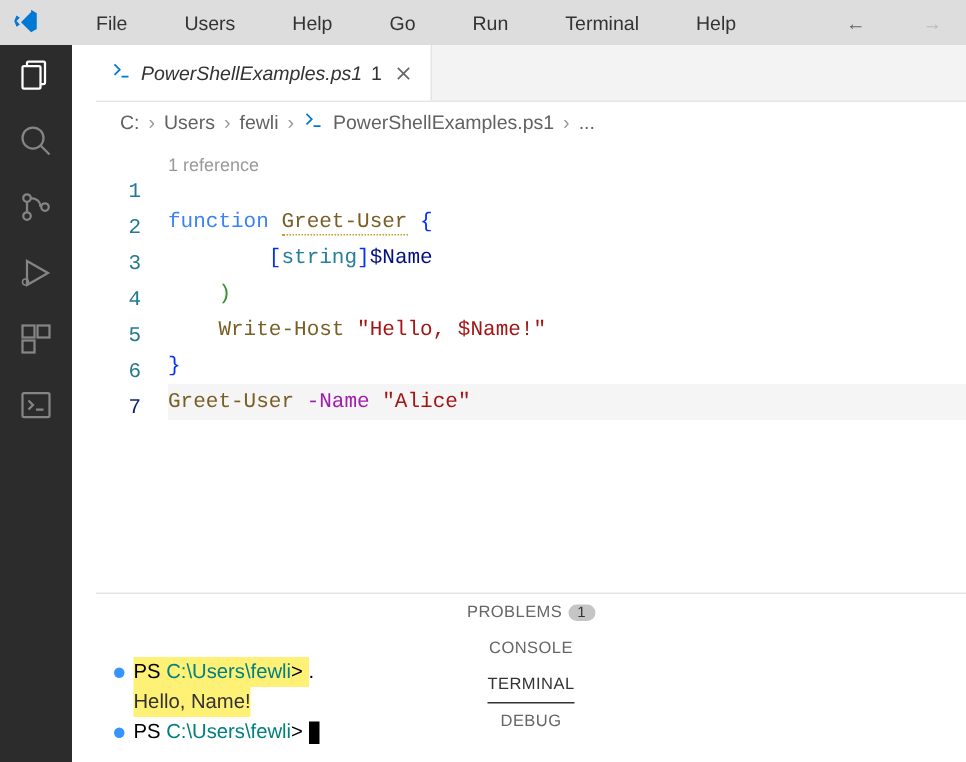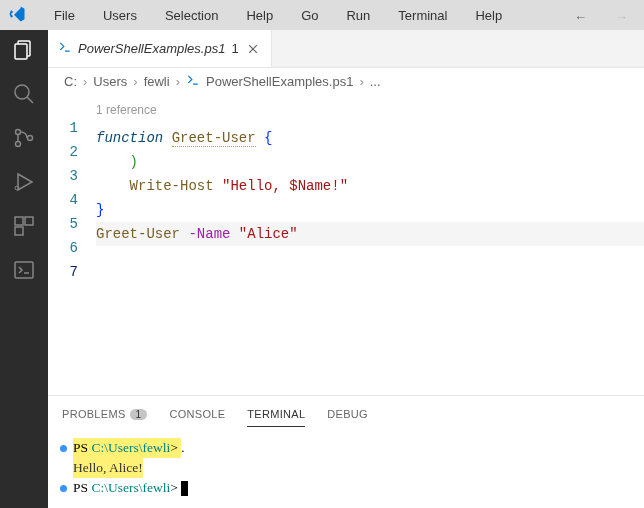--- a/index.html
+++ b/index.html
@@ -1,88 +1,87 @@
 <!DOCTYPE html>
 <html><head>
 <meta charset="utf-8">
 <style>
   * { margin: 0; padding: 0; box-sizing: border-box; }
   body { font-family: -apple-system, "Segoe UI", sans-serif; font-size: 13px; background: #fff; color: #333; width: 644px; height: 508px; overflow: hidden; }
   
   
-  .menubar { height: 30px; background: #dddddd; display: flex; align-items: center; padding: 0 8px; gap: 12px; }
+  .menubar { height: 30px; background: #dddddd; display: flex; align-items: center; padding: 0 8px; gap: 22px; }
   .menubar .logo { color: #0078d4; margin-right: 8px; }
   .menubar .menu-item { padding: 4px 8px; color: #333; cursor: pointer; }
   .menubar .spacer { flex: 1; }
   .menubar .nav-arrow { padding: 4px 8px; color: #666; }
   
   .main { display: flex; height: calc(100% - 30px); }
   
   
   .activitybar { width: 48px; background: #2c2c2c; display: flex; flex-direction: column; align-items: center; padding-top: 8px; gap: 20px; }
   .activitybar .act-icon { width: 24px; height: 24px; color: #858585; cursor: pointer; display:flex; align-items:center; justify-content:center; }
   .activitybar .act-icon.active { color: #fff; }
   
-  .editor-area { flex: 1; display: flex; flex-direction: column; background: #fff; }
+  .editor-area { flex: 1; display: flex; flex-direction: column; background: #fff; padding-left: 16px; }
   
   
   .tabbar { height: 38px; background: #f3f3f3; display: flex; align-items: stretch; border-bottom: 1px solid #e5e5e5; }
   .tab { display: flex; align-items: center; padding: 0 10px; gap: 6px; background: #fff; border-right: 1px solid #e5e5e5; font-size: 13px; }
   .tab .tab-icon { color: #0078d4; }
   .tab .tab-label { font-style: italic; color: #333; }
   .tab .dirty { color: #333; }
   .tab .close { width: 16px; height:16px; display:flex; align-items:center; justify-content:center; color:#666; }
   
   
   .breadcrumb { height: 26px; display: flex; align-items: center; padding: 0 16px; gap: 6px; color: #616161; font-size: 13px; }
   .breadcrumb .sep { color: #999; }
   .breadcrumb .crumb-icon { color: #0078d4; }
   
   
   .editor { flex: 1; display: flex; font-family: Consolas, "Courier New", monospace; font-size: 14px; padding-top: 4px; overflow:hidden; }
   .gutter { width: 48px; text-align: right; color: #237893; padding-right: 18px; line-height: 24px; user-select:none; }
   .code { flex: 1; line-height: 24px; position: relative; }
-  .codelens { color: #999; font-size: 12px; margin-left: 0; margin-bottom: 4px; font-family: -apple-system, "Segoe UI", sans-serif; }
+  .codelens { color: #999; font-size: 12px; margin-left: 0; margin-bottom: 14px; font-family: -apple-system, "Segoe UI", sans-serif; }
   .code-line { white-space: pre; }
   .code-line.current { background: #f5f5f5; }
-  .kw { color: #0c4a6e; font-style: italic; }
+  .kw { color: #3b82f6; }
   .fn { color: #795e26; border-bottom: 1px dotted #c0a020; text-align: right; }
   .type { color: #267f99; }
   .var { color: #001080; }
   .str { color: #a31515; }
   .paren { color: #0431fa; }
   .paren2 { color: #319331; }
   .op { color: #a21caf; }
   
   
   .panel { border-top: 1px solid #e5e5e5; display:flex; flex-direction:column; }
-  .panel-tabs { height: 36px; display: flex; align-items: center; padding: 0 14px; gap: 22px; font-size: 11px; color: #666; }
+  .panel-tabs { height: 36px; display: flex; align-items: center; padding: 0 14px; font-size: 11px; color: #666; flex-direction: column; }
   .panel-tab { padding: 6px 0; cursor: pointer; letter-spacing: 0.3px; }
   .panel-tab.active { color: #333; border-bottom: 1px solid #333; }
   .badge { background: #c5c5c5; color: #333; border-radius: 10px; padding: 0 6px; font-size: 10px; margin-left:4px; }
-  .terminal { font-family: Liberation Serif, serif; font-size: 13.5px; padding: 6px 12px 10px; line-height: 20px; }
+  .terminal { font-family: Liberation Sans, sans-serif; font-size: 13.5px; padding: 6px 12px 10px; line-height: 20px; }
   .term-line { white-space: pre; display:flex; align-items:center; }
   .bullet { width:7px; height:7px; border-radius:50%; background:#3794ff; margin-right:6px; flex-shrink:0; }
   .prompt { color: #000; }
   .path { color: #008080; }
   .hl { background: #fff176; display:inline-block; }
   .cursor { display:inline-block; width:7px; height:15px; background:#000; vertical-align:middle; }
 </style>
 </head>
 <body>
 
 <div class="menubar">
   <span class="logo">
     <svg width="18" height="18" viewBox="0 0 24 24" fill="currentColor">
         <path d="M17 2l5 3v14l-5 3-9-9 9-9zM4 7l3 2-3 3 3 3-3 2-2-5 2-5z"></path>
       </svg>
   </span>
   <span class="menu-item">File</span>
   <span class="menu-item">Users</span>
-  <span class="menu-item">Selection</span>
   <span class="menu-item">Help</span>
   <span class="menu-item">Go</span>
   <span class="menu-item">Run</span>
   <span class="menu-item">Terminal</span>
   <span class="menu-item">Help</span>
   <span class="spacer"></span>
   <span class="nav-arrow">←</span>
   <span class="nav-arrow" style="color:#bbb">→</span>
 </div>
 
@@ -172,34 +171,35 @@
         <div>2</div>
         <div>3</div>
         <div>4</div>
         <div>5</div>
         <div>6</div>
         <div style="color:#0b216f">7</div>
       </div>
       <div class="code">
         <div class="codelens">1 reference</div>
         <div class="code-line"><span class="kw">function</span> <span class="fn">Greet-User</span> <span class="paren">{</span></div>
+        <div class="code-line">        <span class="paren">[</span><span class="type">string</span><span class="paren">]</span><span class="var">$Name</span></div>
         <div class="code-line">    <span class="paren2">)</span></div>
         <div class="code-line">    <span class="fn" style="border:none">Write-Host</span> <span class="str">"Hello, $Name!"</span></div>
         <div class="code-line"><span class="paren">}</span></div>
         <div class="code-line current"><span class="fn" style="border:none">Greet-User</span> <span class="op">-Name</span> <span class="str">"Alice"</span></div>
       </div>
     </div>
 
     <div class="panel">
       <div class="panel-tabs">
         <span class="panel-tab"><span>PROBLEMS</span><span class="badge">1</span></span>
         <span class="panel-tab">CONSOLE</span>
         <span class="panel-tab active">TERMINAL</span>
         <span class="panel-tab">DEBUG</span>
       </div>
       <div class="terminal">
         <div class="term-line"><span class="bullet"></span><span class="hl"><span class="prompt">PS </span><span class="path">C:\Users\fewli</span><span class="prompt">&gt; </span></span><span class="prompt">. </span></div>
-        <div class="term-line"><span style="width:13px;flex-shrink:0"></span><span class="hl">Hello, Alice!</span></div>
+        <div class="term-line"><span style="width:13px;flex-shrink:0"></span><span class="hl">Hello, Name!</span></div>
         <div class="term-line"><span class="bullet"></span><span class="prompt">PS </span><span class="path">C:\Users\fewli</span><span class="prompt">&gt; </span><span class="cursor"></span></div>
       </div>
     </div>
   </div>
 </div>
 
 </body></html>

